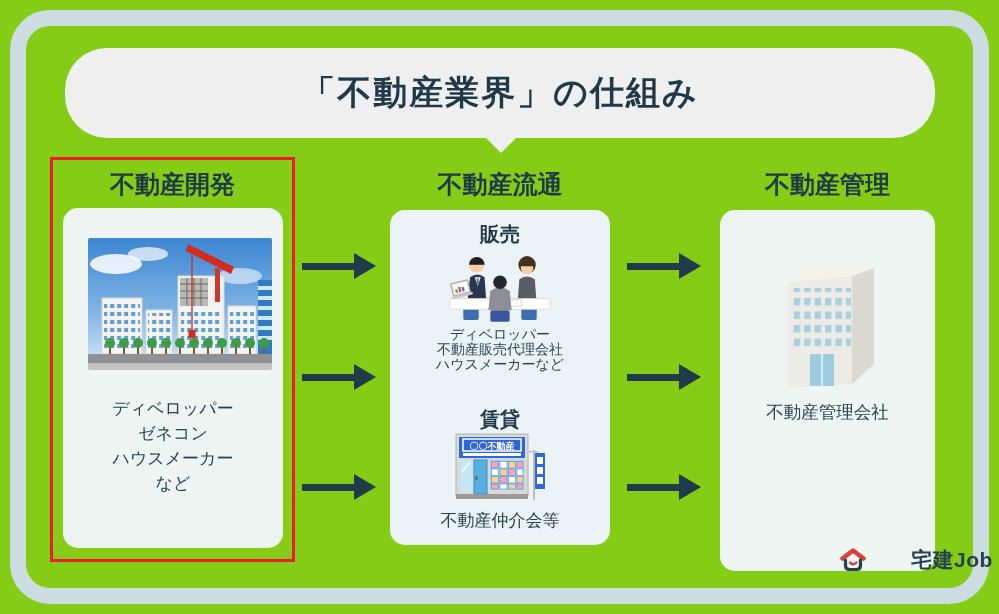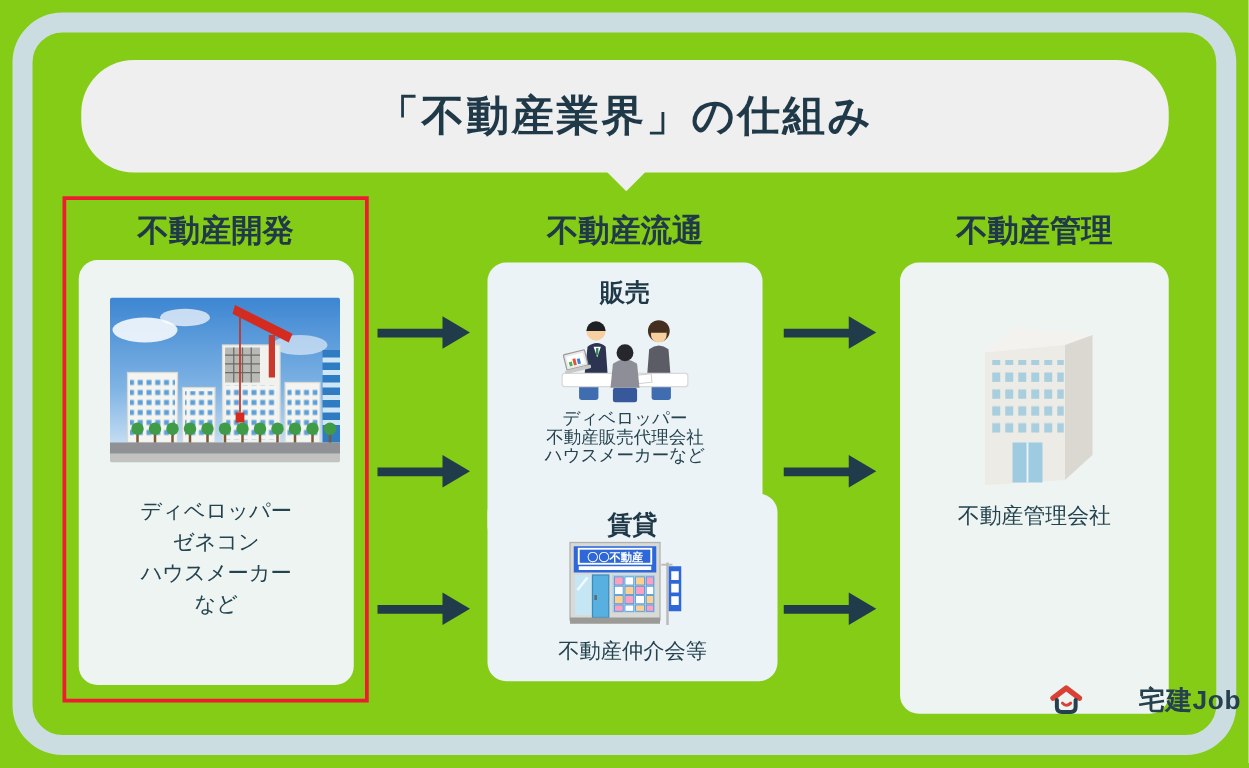--- a/index.html
+++ b/index.html
@@ -20,21 +20,21 @@
   .hdr-dev{left:50px;width:245px;}
   .hdr-dist{left:390px;width:220px;}
   .hdr-mgmt{left:720px;width:215px;}
 
   .red-box{position:absolute;left:50px;top:157px;width:245px;height:405px;
            border:3px solid #ed1c2e;box-sizing:border-box;}
 
   .panel{position:absolute;border-radius:15px;}
   .panel-dev{left:63px;top:208px;width:220px;height:340px;background:#edf4f2;}
   .panel-sales{left:390px;top:210px;width:220px;height:226px;background:#ecf3f6;}
-  .panel-rental{left:390px;top:395px;width:220px;height:150px;background:#ecf3f6;padding-left:12px;}
+  .panel-rental{left:390px;top:395px;width:220px;height:150px;background:#ecf3f6;}
   .panel-mgmt{left:720px;top:210px;width:215px;height:361px;background:#edf4f2;}
 
   .photo{position:absolute;left:25px;top:30px;width:184px;height:132px;border-radius:2px;}
   .dev-lines{position:absolute;left:0;right:0;top:188px;text-align:center;
              font-size:17px;line-height:25px;color:#24434f;}
 
   .box-label{position:absolute;left:0;right:0;top:11px;text-align:center;
              font-size:20px;font-weight:bold;color:#1f3948;}
   .people{position:absolute;left:52px;top:40px;width:116px;height:76px;}
   .sales-lines{position:absolute;left:0;right:0;top:117px;text-align:center;

